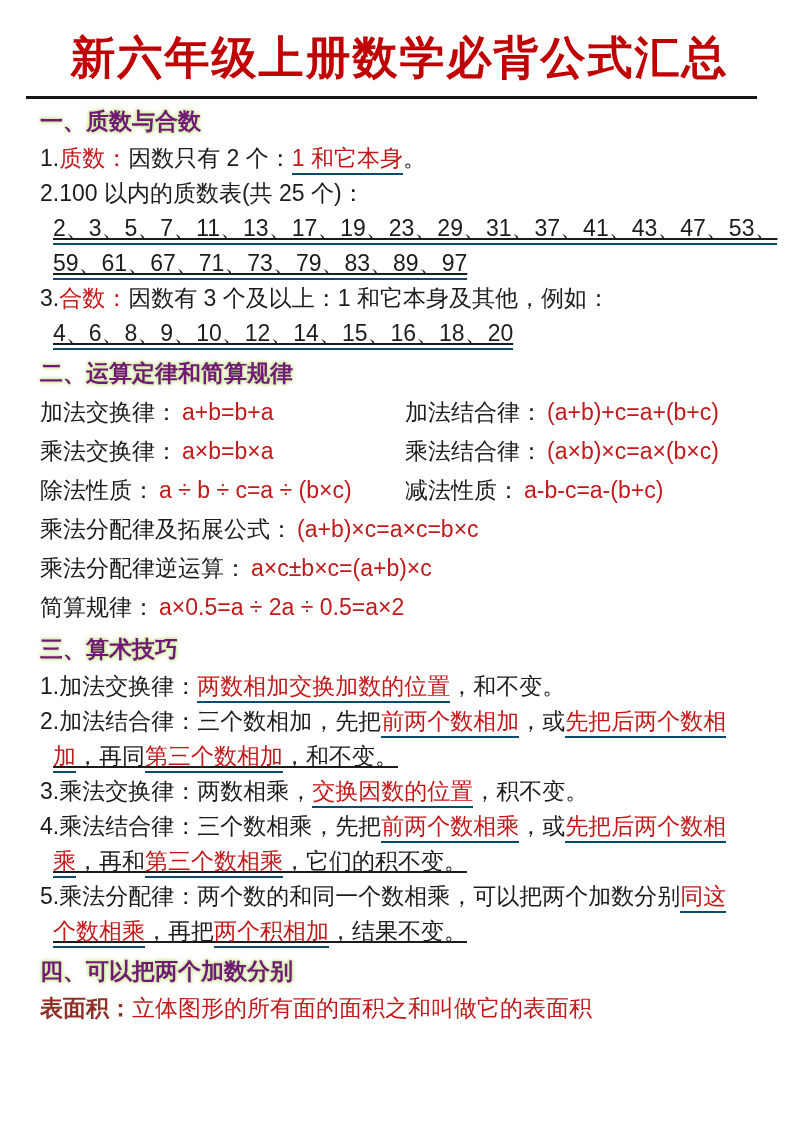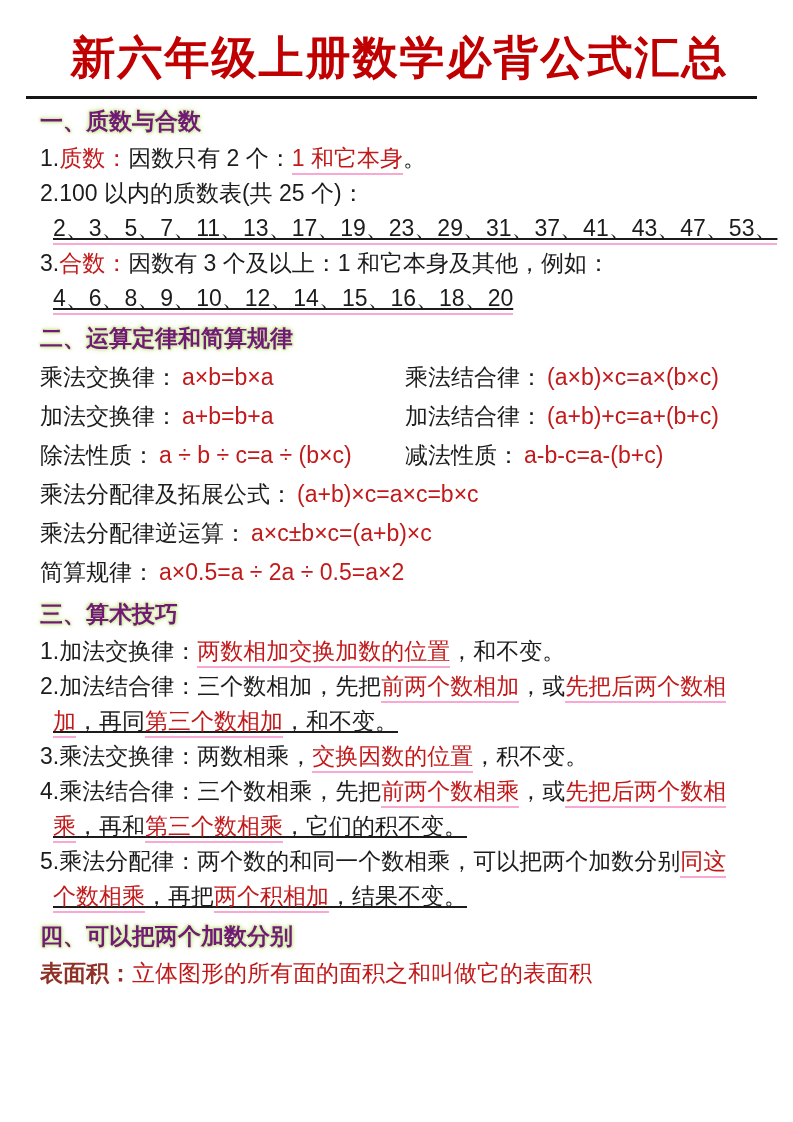--- a/index.html
+++ b/index.html
@@ -48,43 +48,44 @@
     white-space: nowrap;
   }
   .formula-cell { width: 365px; flex: 0 0 auto; }
   .formula-cell.wide { width: auto; }
   .formula-cell .seg-red { margin-left: 4px; }
 
   .seg-black { color: #1c1c1c; }
   .seg-red { color: #c2191a; }
   .seg-blue { color: #2a70ae; }
   .seg-maroon { color: #8f3127; font-weight: bold; }
-  .seg-ul { border-bottom: 2px solid #f9a8d4; padding-bottom: 2px; }
+  .seg-ul { border-bottom: 2px solid #0c4a6e; padding-bottom: 2px; }
 </style>
 </head>
 <body>
 
 <div class="page">
   <div class="doc-title">新六年级上册数学必背公式汇总</div>
   <div class="title-rule"></div>
   <div id="doc-body">
       <div class="section-heading">一、质数与合数</div>
       <div class="text-line"><span class="seg-black">1.</span><span class="seg-red">质数：</span><span class="seg-black">因数只有 2 个：</span><span class="seg-red seg-ul">1 和它本身</span><span class="seg-black">。</span></div>
       <div class="text-line"><span class="seg-black">2.100 以内的质数表(共 25 个)：</span></div>
       <div class="text-line indented"><span class="seg-black seg-ul">2、3、5、7、11、13、17、19、23、29、31、37、41、43、47、53、</span></div>
+      <div class="text-line indented"><span class="seg-black seg-ul">59、61、67、71、73、79、83、89、97</span></div>
       <div class="text-line"><span class="seg-black">3.</span><span class="seg-red">合数：</span><span class="seg-black">因数有 3 个及以上：1 和它本身及其他，例如：</span></div>
       <div class="text-line indented"><span class="seg-black seg-ul">4、6、8、9、10、12、14、15、16、18、20</span></div>
       <div class="section-heading">二、运算定律和简算规律</div>
       <div class="formula-row">
+        <div class="formula-cell"><span class="seg-black">加法交换律：</span><span class="seg-red">a+b=b+a</span></div>
+        <div class="formula-cell"><span class="seg-black">加法结合律：</span><span class="seg-red">(a+b)+c=a+(b+c)</span></div>
+      </div>
+      <div class="formula-row">
         <div class="formula-cell"><span class="seg-black">乘法交换律：</span><span class="seg-red">a×b=b×a</span></div>
         <div class="formula-cell"><span class="seg-black">乘法结合律：</span><span class="seg-red">(a×b)×c=a×(b×c)</span></div>
-      </div>
-      <div class="formula-row">
-        <div class="formula-cell"><span class="seg-black">加法交换律：</span><span class="seg-red">a+b=b+a</span></div>
-        <div class="formula-cell"><span class="seg-black">加法结合律：</span><span class="seg-red">(a+b)+c=a+(b+c)</span></div>
       </div>
       <div class="formula-row">
         <div class="formula-cell"><span class="seg-black">除法性质：</span><span class="seg-red">a ÷ b ÷ c=a ÷ (b×c)</span></div>
         <div class="formula-cell"><span class="seg-black">减法性质：</span><span class="seg-red">a-b-c=a-(b+c)</span></div>
       </div>
       <div class="formula-row">
         <div class="formula-cell wide"><span class="seg-black">乘法分配律及拓展公式：</span><span class="seg-red">(a+b)×c=a×c=b×c</span></div>
       </div>
       <div class="formula-row">
         <div class="formula-cell wide"><span class="seg-black">乘法分配律逆运算：</span><span class="seg-red">a×c±b×c=(a+b)×c</span></div>

